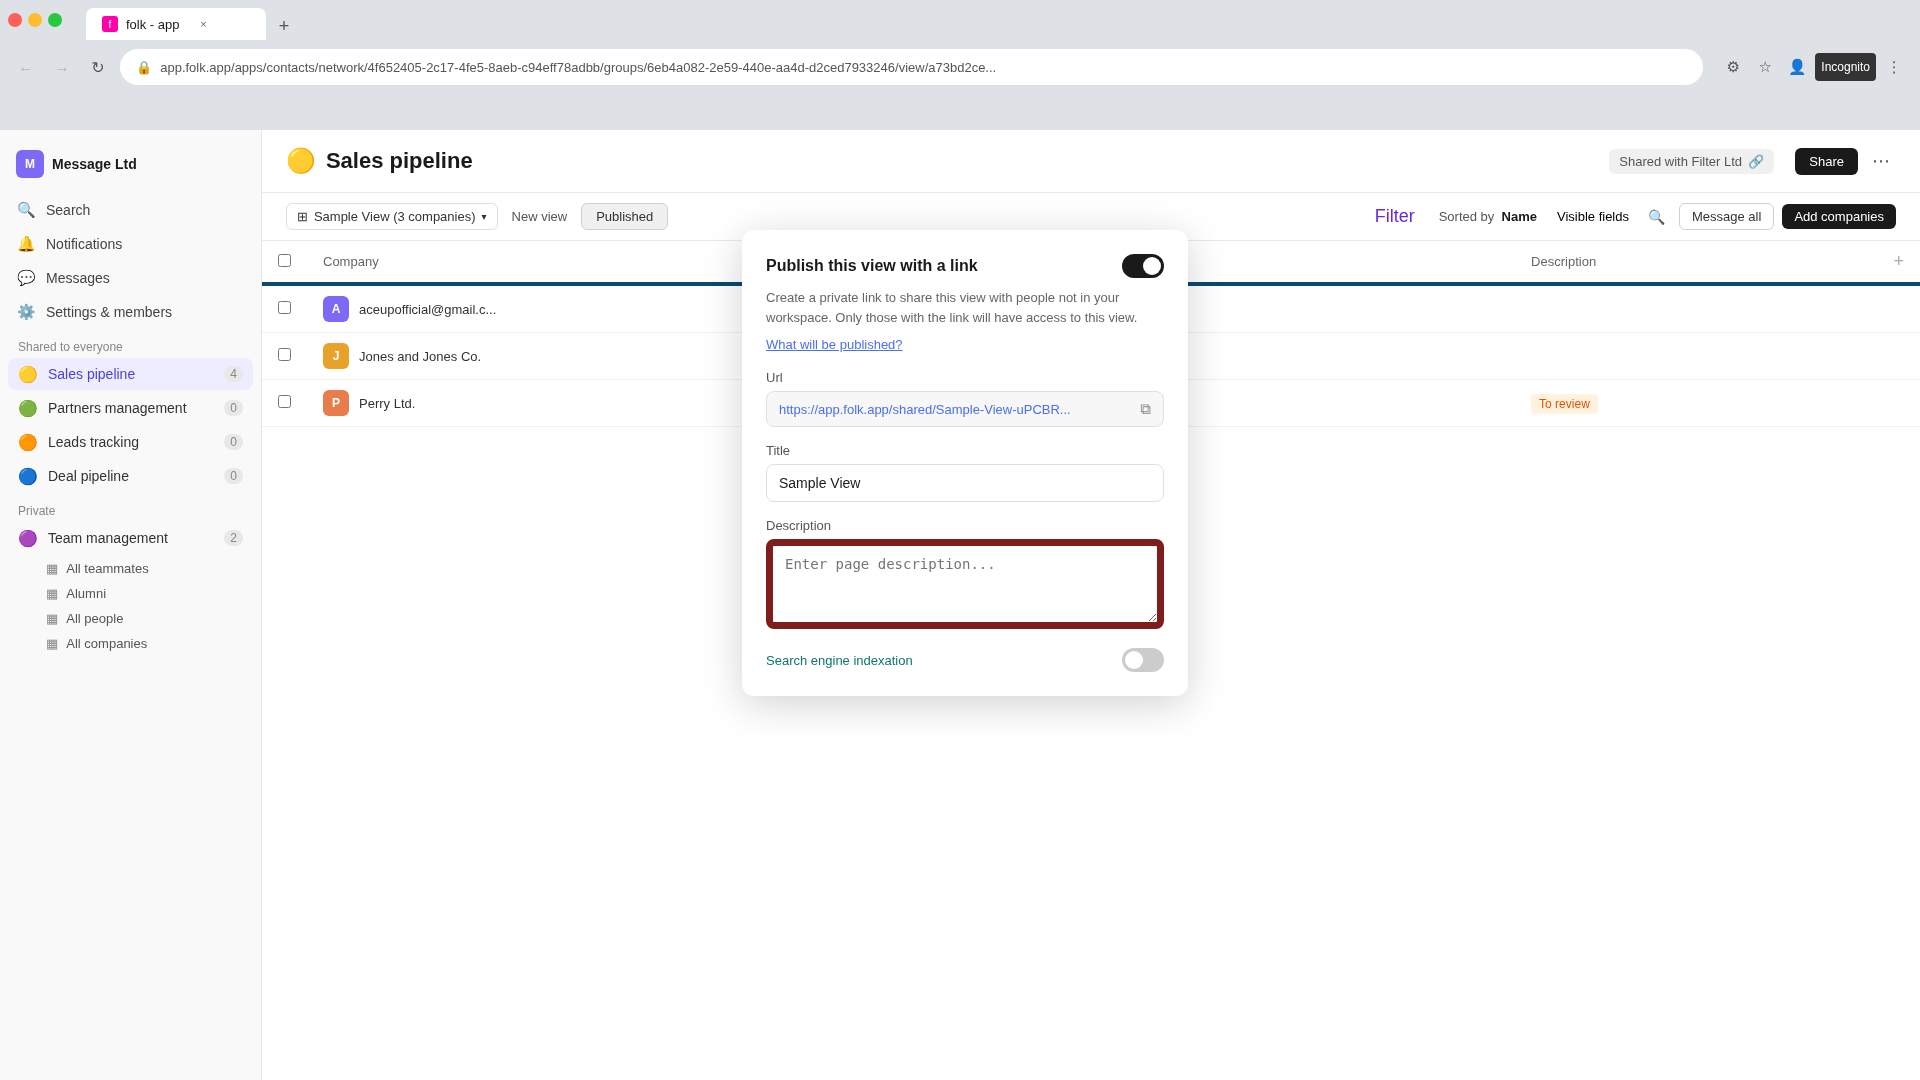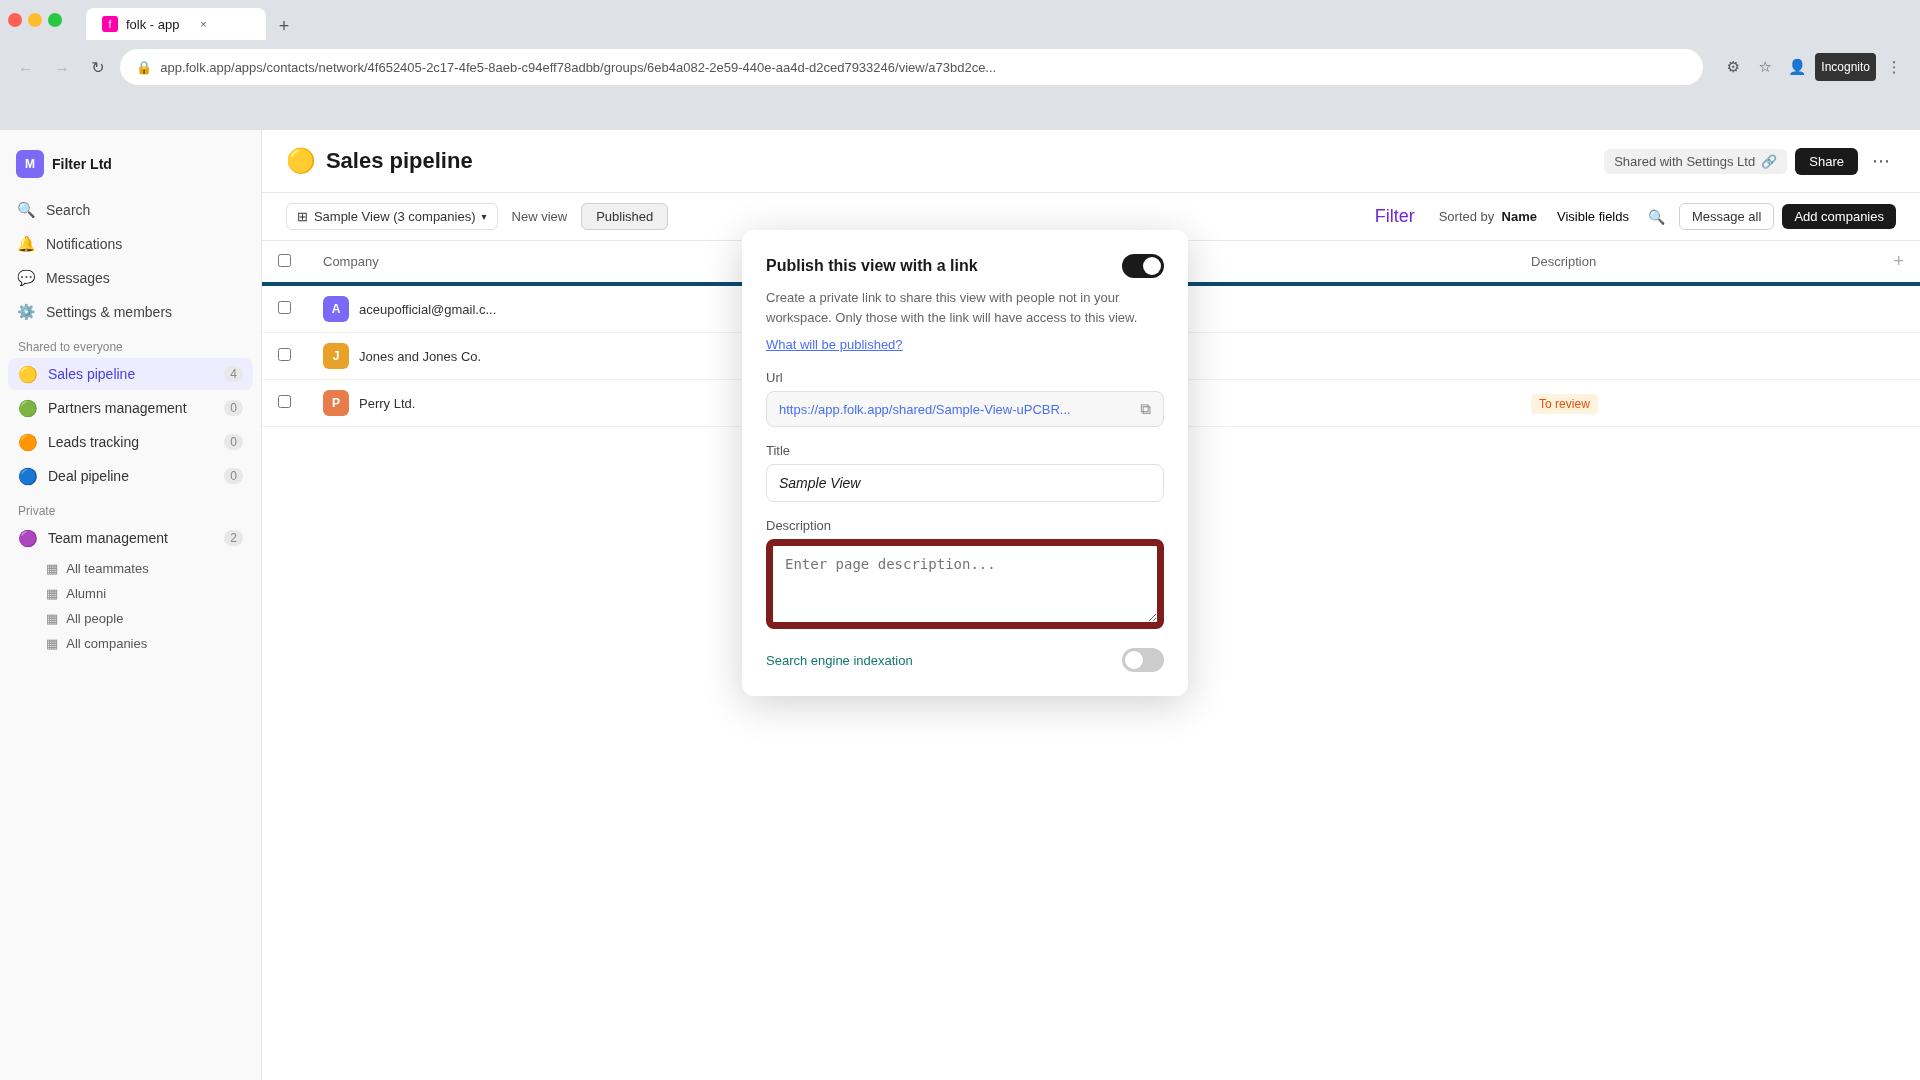--- a/index.html
+++ b/index.html
@@ -47,21 +47,21 @@
     .sub-item .sub-icon { font-size: 13px; color: #888; }
 
     
     .main { flex: 1; display: flex; flex-direction: column; overflow: hidden; position: relative; }
     .main-header { padding: 16px 24px 0; display: flex; align-items: center; justify-content: space-between; border-bottom: 1px solid #e8e8e8; }
     .page-title-row { display: flex; align-items: center; gap: 10px; padding-bottom: 16px; }
     .page-emoji { font-size: 24px; }
     .page-title { font-size: 22px; font-weight: 700; color: #1a1a1a; }
     .header-actions { display: flex; align-items: center; gap: 8px; padding-bottom: 16px; }
     .shared-badge { display: flex; align-items: center; gap: 6px; color: #555; font-size: 13px; background: #f0f0f0; border-radius: 6px; padding: 5px 10px; cursor: pointer; }
-    .share-btn { background: #1a1a1a; color: white; border: none; border-radius: 6px; padding: 6px 14px; font-size: 13px; cursor: pointer; font-weight: 500; }
+    .share-btn { background: #1a1a1a; color: white; border: none; border-radius: 6px; padding: 6px 14px; font-size: 13px; cursor: pointer; font-weight: 500; margin-left: 13px; }
     .more-btn { width: 30px; height: 30px; border-radius: 6px; display: flex; align-items: center; justify-content: center; cursor: pointer; color: #555; font-size: 18px; }
 
     
     .toolbar { display: flex; align-items: center; gap: 4px; padding: 8px 24px; border-bottom: 1px solid #e8e8e8; }
     .view-selector { display: flex; align-items: center; gap: 6px; padding: 5px 10px; border-radius: 6px; cursor: pointer; font-size: 13px; color: #333; border: 1px solid #e0e0e0; background: white; }
     .new-view-btn { padding: 5px 10px; border-radius: 6px; cursor: pointer; font-size: 13px; color: #555; background: none; border: none; }
     .published-btn { padding: 5px 14px; border-radius: 6px; cursor: pointer; font-size: 13px; color: #333; background: #f0f0f0; border: none; font-weight: 500; border: 1px solid #d0d0d0; }
     .toolbar-spacer { flex: 1; }
     .toolbar-right { display: flex; align-items: center; gap: 8px; }
     .filter-btn { padding: 5px 10px; border-radius: 6px; cursor: pointer; font-size: 18px; color: #6d28d9; background: none; border: none; }
@@ -91,21 +91,21 @@
     .popup-link { font-size: 13px; color: #4a6ff3; cursor: pointer; text-decoration: underline; margin-bottom: 18px; display: block; }
     .toggle-on { width: 42px; height: 24px; background: #1a1a1a; border-radius: 12px; position: relative; cursor: pointer; flex-shrink: 0; }
     .toggle-on::after { content: ''; position: absolute; width: 18px; height: 18px; background: white; border-radius: 50%; top: 3px; right: 3px; }
     .toggle-off { width: 42px; height: 24px; background: #ccc; border-radius: 12px; position: relative; cursor: pointer; flex-shrink: 0; }
     .toggle-off::after { content: ''; position: absolute; width: 18px; height: 18px; background: white; border-radius: 50%; top: 3px; left: 3px; }
     .popup-field { margin-bottom: 16px; }
     .popup-field label { font-size: 13px; color: #555; font-weight: 500; display: block; margin-bottom: 6px; }
     .url-field { display: flex; align-items: center; background: #f7f7f7; border: 1px solid #e0e0e0; border-radius: 8px; padding: 8px 12px; gap: 8px; }
     .url-text { flex: 1; font-size: 13px; color: #4a6ff3; overflow: hidden; text-overflow: ellipsis; white-space: nowrap; }
     .copy-icon { color: #888; cursor: pointer; font-size: 15px; }
-    .popup-input { width: 100%; border: 1px solid #e0e0e0; border-radius: 8px; padding: 10px 12px; font-size: 14px; color: #1a1a1a; outline: none; background: white; font-style: italic; }
+    .popup-input { width: 100%; border: 1px solid #e0e0e0; border-radius: 8px; padding: 10px 12px; font-size: 14px; color: #1a1a1a; outline: none; background: white; }
     .popup-textarea { width: 100%; border: 7px solid #7f1d1d; border-radius: 8px; padding: 10px 12px; font-size: 14px; color: #999; outline: none; min-height: 90px; resize: vertical; background: white; }
     .search-engine-row { display: flex; align-items: center; justify-content: space-between; }
     .search-engine-label { font-size: 13px; color: #0f766e; }
   </style>
 </head>
 <body>
 
 <div class="browser-chrome">
 
   <div class="browser-title-bar">
@@ -143,21 +143,21 @@
       <div class="browser-action-btn">⋮</div>
     </div>
   </div>
 </div>
 
 <div class="app">
 
   <div class="sidebar">
     <div class="sidebar-workspace">
       <div class="workspace-avatar">M</div>
-      <span class="workspace-name">Filter Ltd</span>
+      <span class="workspace-name">Message Ltd</span>
     </div>
 
     <div class="sidebar-nav">
       <div class="sidebar-item">
         <span class="icon">🔍</span>
         <span>Search</span>
       </div>
       <div class="sidebar-item">
         <span class="icon">🔔</span>
         <span>Notifications</span>
@@ -228,21 +228,21 @@
 
   <div class="main">
 
     <div class="main-header">
       <div class="page-title-row">
         <span class="page-emoji">🟡</span>
         <span class="page-title">Sales pipeline</span>
       </div>
       <div class="header-actions">
         <div class="shared-badge">
-          <span>Shared with Settings Ltd</span>
+          <span>Shared with Filter Ltd</span>
           <span>🔗</span>
         </div>
         <button class="share-btn">Share</button>
         <div class="more-btn">⋯</div>
       </div>
     </div>
 
     <div class="toolbar">
       <div class="view-selector">
         <span style="font-size:13px;">⊞</span>

